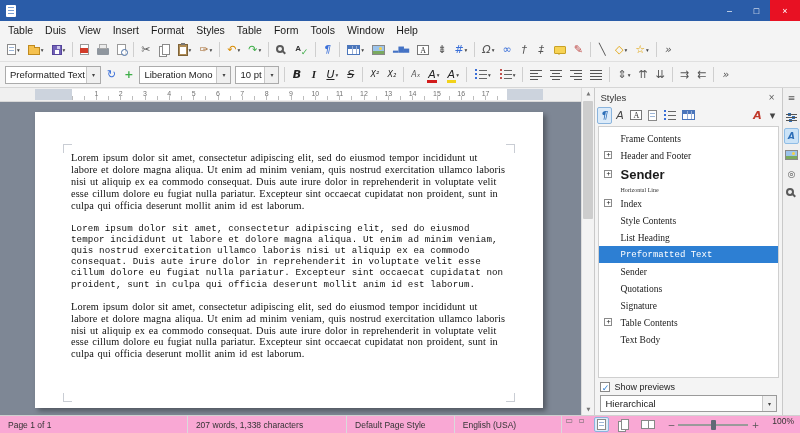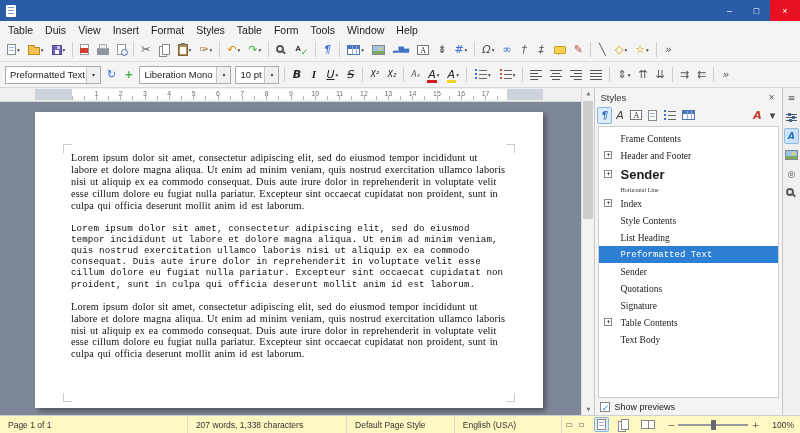--- a/index.html
+++ b/index.html
@@ -152,21 +152,21 @@
   .filtersel{margin-top:3px;height:17px;border:1px solid #9a9a9a;background:#fff;display:flex;align-items:center;font-size:9px;color:#222;box-sizing:border-box}
   .filtersel .combo-text{flex:1;padding-left:4px}
 
   
   .tabstrip{width:17px;background:#f0f0f0;border-left:1px solid #c9c9c9;display:flex;flex-direction:column;align-items:center;padding-top:2px;gap:3px;flex:0 0 auto}
   .ttab{width:15px;height:16px;display:flex;align-items:center;justify-content:center;border-radius:2px;border:1px solid transparent;box-sizing:border-box}
   .ttab.active{background:#cbe3f7;border-color:#8fbde6}
   .ttab .g{font-size:9px}
 
   
-  .statusbar{height:17px;background:#fef9c3;border-top:1px solid #d0d0d0;display:flex;align-items:center;font-size:8.5px;color:#333;flex:0 0 auto}
+  .statusbar{height:17px;background:#f9a8d4;border-top:1px solid #d0d0d0;display:flex;font-size:8.5px;color:#333;flex:0 0 auto}
   .seg{height:100%;display:flex;align-items:center;padding:0 8px;border-right:1px solid #dadada;box-sizing:border-box;white-space:nowrap;overflow:hidden}
   .seg1{width:196px}.seg2{width:166px}.seg3{width:112px}.seg4{width:112px}
   .sicon{padding:0 3px;color:#666;font-size:8px;font-family:"DejaVu Sans",sans-serif}
   .viewicons{display:flex;gap:4px;align-items:center;margin:0 6px}
   .viewicons .tbtn{height:15px}
   .zoomwrap{display:flex;align-items:center;gap:3px;margin:0 4px 0 2px}
   .zsym{font-size:9px;color:#555;width:8px;text-align:center;font-family:"DejaVu Sans",sans-serif}
   .ztrack{width:70px;height:2px;background:#9a9a9a;position:relative}
   .znotch{position:absolute;left:50%;top:-2px;width:1px;height:6px;background:#9a9a9a}
   .zthumb{position:absolute;left:33px;top:-4px;width:5px;height:10px;background:#5f6a75;border-radius:1px}
@@ -504,20 +504,24 @@
           <div class="sitem"><span class="slabel">Quotations</span></div>
           <div class="sitem"><span class="slabel">Signature</span></div>
           <div class="sitem"><span class="expander">+</span><span class="slabel">Table Contents</span></div>
           <div class="sitem"><span class="slabel">Text Body</span></div>
         </div>
       <div class="panel-footer">
         <label class="showprev">
           <span class="cb">✓</span>
           <span>Show previews</span>
         </label>
+        <div class="filtersel">
+          <span class="combo-text">Hierarchical</span>
+          <span class="combo-btn">▾</span>
+        </div>
       </div>
     </div>
 
     <div class="tabstrip" id="tabstrip">
         <div class="ttab">
           <i class="g" style="color: rgb(85, 85, 85);">≡</i>
         </div>
         <div class="ttab">
           <i class="sh sh-sliders"></i>
         </div>

